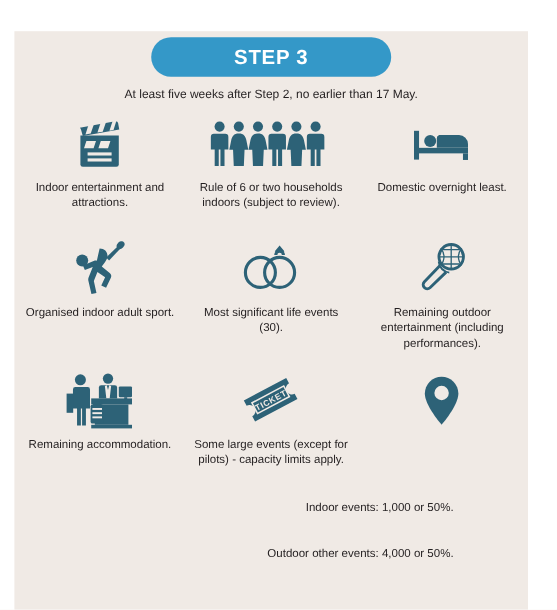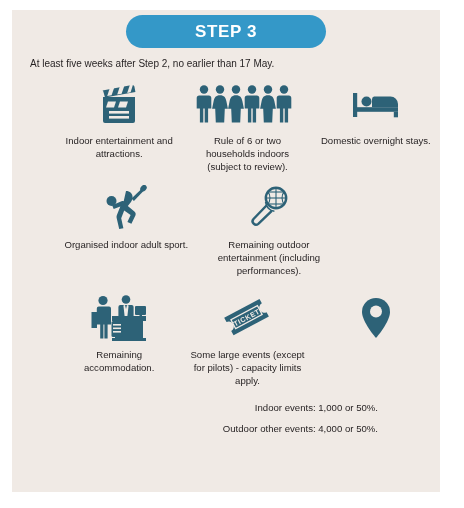--- a/index.html
+++ b/index.html
@@ -9,21 +9,21 @@
   }
   body {
     width: 464px;
     height: 508px;
     font-family: "Liberation Sans", sans-serif;
     overflow: hidden;
   }
   .page {
     position: absolute;
     left: 12px;
-    top: 10px;
+    top: 26px;
     width: 428px;
     height: 482px;
     background: #f0eae5;
   }
 
   
   .banner-wrap {
     display: flex;
     justify-content: center;
     padding-top: 5px;
@@ -37,31 +37,30 @@
     align-items: center;
     justify-content: center;
   }
   .banner-title {
     color: #ffffff;
     font-size: 17px;
     font-weight: bold;
     letter-spacing: 0.6px;
   }
   .subtitle {
-    text-align: left;
+    text-align: center;
     font-size: 10px;
     color: #231f20;
     margin-top: 10px;
     padding: 0 18px;
   }
 
   
   .grid {
     margin-top: 12px;
-    padding-left: 43px;
   }
   .row {
     display: flex;
     align-items: flex-start;
   }
   .cell {
     width: 142.6px;
     display: flex;
     flex-direction: column;
     align-items: center;
@@ -78,34 +77,34 @@
     text-align: center;
     font-size: 9.6px;
     line-height: 13px;
     color: #231f20;
     margin-top: 7px;
   }
   .caption p { margin: 0; }
   .caption p + p { margin-top: 20px; }
 
   .row-1 { height: 104px; }
-  .row-2 { height: 110px; }
+  .row-2 { height: 110px; justify-content: center; }
   .row-3 { height: 100px; }
 
   
   .bottom-text {
     text-align: right;
     font-size: 9.6px;
     line-height: 14px;
     color: #231f20;
     margin-top: 6px;
     padding: 0 62px;
   }
   .bottom-text p { margin: 0; }
-  .bottom-text p + p { margin-top: 7px; }
+  .bottom-text p + p { margin-top: 24px; }
 
   svg { display: block; }
 </style>
 </head>
 <body>
 
 <div class="page">
 
   <div class="banner-wrap">
     <div class="banner">
@@ -175,21 +174,21 @@
             <g fill="#2d6277">
               <rect x="2" y="6" width="4.2" height="24"></rect>
               <circle cx="15.5" cy="14.5" r="5"></circle>
               <path d="M23 9.5 h16.5 a7.5 7.5 0 0 1 7.5 7.5 v3.2 h-26 v-8 a2.7 2.7 0 0 1 2 -2.7 z"></path>
               <rect x="2" y="20.2" width="45" height="4.6"></rect>
               <rect x="42.8" y="24.8" width="4.2" height="5.5"></rect>
             </g>
           </svg>
         </div>
         <div class="caption">
-          <p>Domestic overnight stays.</p>
+          <p>Domestic overnight least.</p>
         </div>
       </div>
 
     </div>
 
     <div class="row row-2">
 
       <div class="cell">
         <div class="icon-box">
           <svg width="48" height="46" viewBox="0 0 48 46">
@@ -199,20 +198,35 @@
               <path d="M29.5 13.5 l11 -10.5 1.9 2 -10.5 11 z"></path>
               <ellipse cx="41.5" cy="3.2" rx="3.6" ry="2.8" transform="rotate(-45 41.5 3.2)"></ellipse>
             </g>
           </svg>
         </div>
         <div class="caption">
           <p>Organised indoor adult sport.</p>
         </div>
       </div>
 
+      <div class="cell">
+        <div class="icon-box">
+          <svg width="52" height="42" viewBox="0 0 52 42">
+            <g fill="none" stroke="#2d6277" stroke-width="2.6">
+              <circle cx="17" cy="24" r="12.5"></circle>
+              <circle cx="33" cy="24" r="12.5"></circle>
+              <path d="M30 7.2 l3 -3.6 3 3.6"></path>
+              <path d="M29.8 9.5 a3 3 0 0 1 6.4 0"></path>
+            </g>
+          </svg>
+        </div>
+        <div class="caption">
+          <p>Most significant life events (30).</p>
+        </div>
+      </div>
 
       <div class="cell">
         <div class="icon-box">
           <svg width="44" height="44" viewBox="0 0 44 44">
             <g fill="none" stroke="#2d6277" stroke-width="2.4">
               <circle cx="29" cy="12" r="10.2"></circle>
               <path d="M19.5 19.5 L6.5 33 a3.4 3.4 0 0 0 4.8 4.8 L24.8 24.8"></path>
               <path d="M18.6 16 a10 10 0 0 0 8.8 9.2" stroke-width="1.6"></path>
               <path d="M20.2 5 a10.2 10.2 0 0 1 0 14" stroke-width="1.1"></path>
               <path d="M37.8 5 a10.2 10.2 0 0 0 0 14" stroke-width="1.1"></path>

